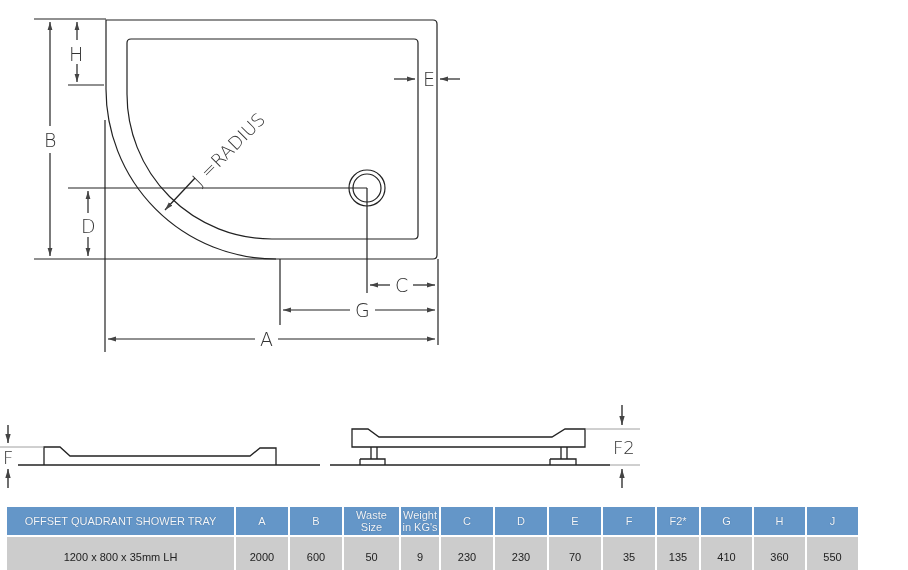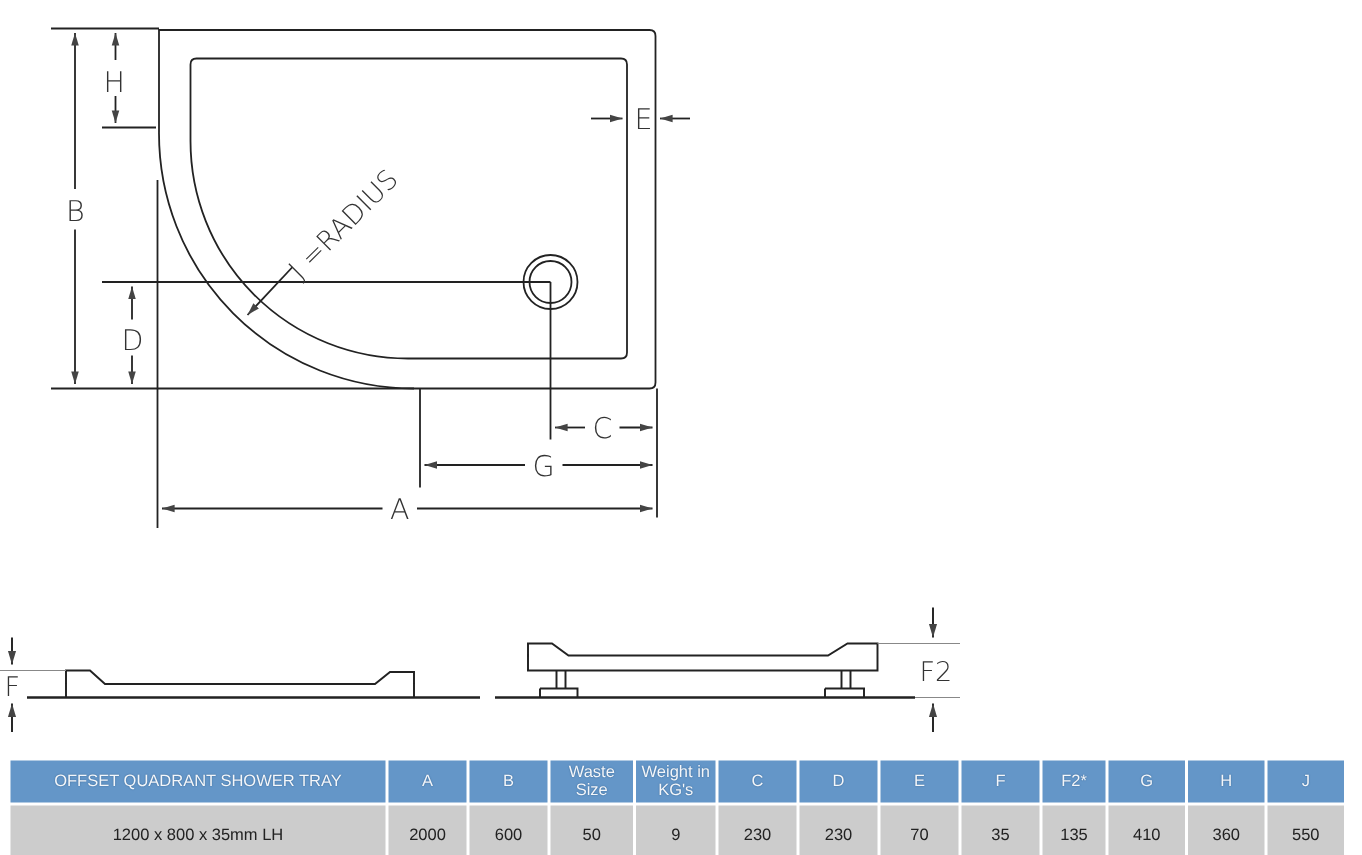--- a/index.html
+++ b/index.html
@@ -97,25 +97,25 @@
     <line x1="610" y1="465" x2="640" y2="465" stroke="#888" stroke-width="0.8"></line>
     <line x1="622" y1="405" x2="622" y2="425" marker-end="url(#arr)"></line>
     <line x1="622" y1="488" x2="622" y2="469" marker-end="url(#arr)"></line>
   </g>
   <text class="lbl" x="613" y="454" font-size="18">F2</text>
 </svg>
 
 <table id="spec-table">
   <thead>
     <tr>
-      <th style="width:250px">OFFSET QUADRANT SHOWER TRAY</th>
+      <th style="width:227px">OFFSET QUADRANT SHOWER TRAY</th>
       <th style="width:52px">A</th>
       <th style="width:52px">B</th>
       <th style="width:55px">Waste Size</th>
-      <th style="width:53px">Weight in KG's</th>
+      <th style="width:38px">Weight in KG's</th>
       <th style="width:52px">C</th>
       <th style="width:52px">D</th>
       <th style="width:52px">E</th>
       <th style="width:52px">F</th>
       <th style="width:42px">F2*</th>
       <th style="width:51px">G</th>
       <th style="width:51px">H</th>
       <th style="width:51px">J</th>
     </tr>
   </thead>

